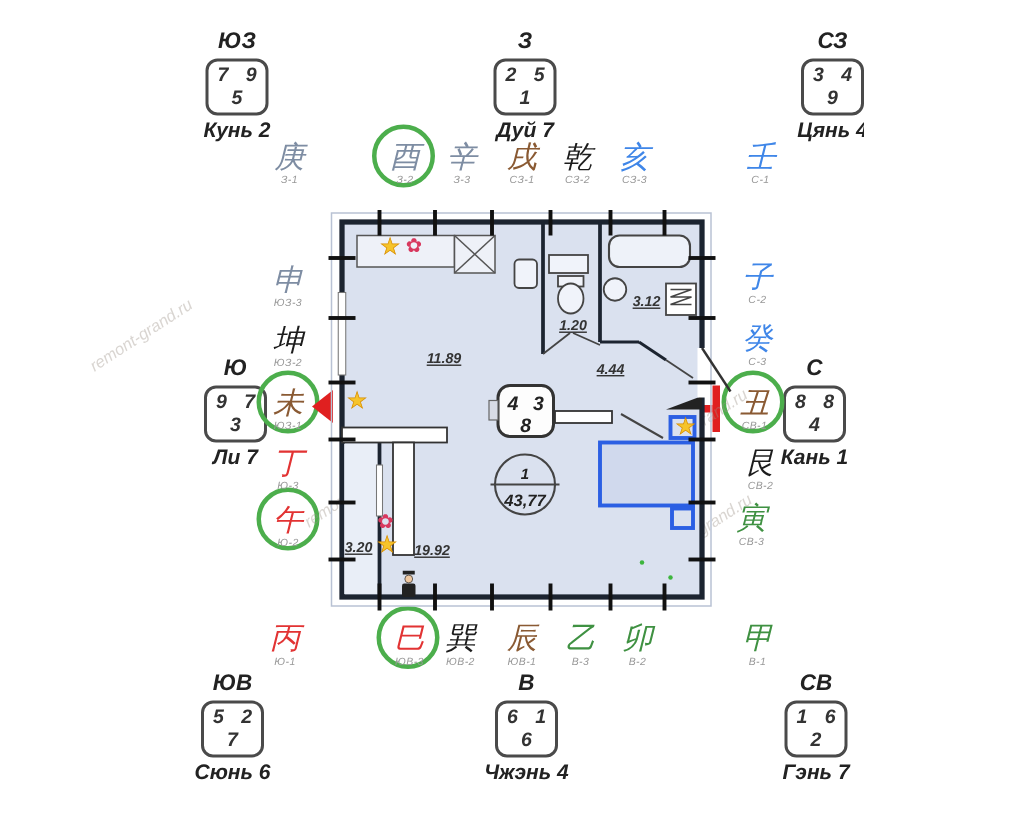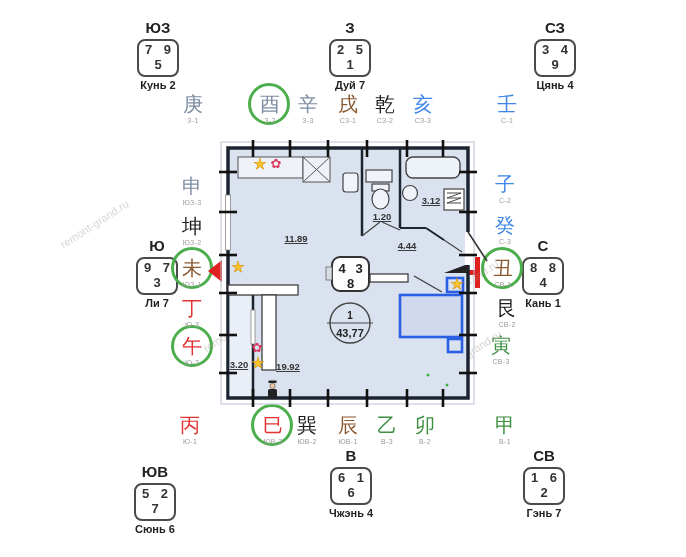--- a/index.html
+++ b/index.html
@@ -1,26 +1,26 @@
 <!DOCTYPE html>
 <html><head>
 <meta charset="utf-8">
 <style>
   html,body{margin:0;padding:0;background:#fff;}
   #stage{position:relative;width:576px;height:557px;background:#fff;overflow:hidden;
-         font-family:"Liberation Sans","DejaVu Sans",sans-serif;}
+         font-family:"Liberation Sans","DejaVu Sans",sans-serif;font-style:italic;}
   
   .corner{position:absolute;width:90px;text-align:center;line-height:1.1;}
   .corner .dir{font-weight:bold;font-size:15px;color:#222;}
   .corner .cbox{width:38px;height:34px;margin:2px auto 1px auto;border:2px solid #4a4a4a;
     border-radius:8px;background:#fff;display:flex;flex-direction:column;justify-content:center;
     font-weight:bold;font-size:13px;color:#333;}
   .cbox .row1{display:flex;justify-content:space-between;padding:0 6px;}
   .cbox .row2{text-align:center;}
-  .corner .cname{font-weight:bold;font-size:11px;color:#222;margin-top:2px;white-space:nowrap;}
+  .corner .cname{font-weight:bold;font-size:14px;color:#222;margin-top:2px;white-space:nowrap;}
   
   .mtn{position:absolute;width:44px;margin-left:0;text-align:center;line-height:1;}
   .mtn .ch{font-size:20px;display:block;font-family:"DejaVu Sans",sans-serif;}
   .mtn .sub{font-size:7px;color:#999;display:block;margin-top:3px;letter-spacing:.3px;}
   .metal .ch{color:#7e8da3;} .earth .ch{color:#8a5a33;} .blackel .ch{color:#1c1c1c;}
   .water .ch{color:#3f86e8;} .fire .ch{color:#e23333;} .wood .ch{color:#3f9142;}
   .gcircle{position:absolute;width:42px;height:42px;border:3px solid #4cae4c;border-radius:50%;box-sizing:border-box;}
   
   .arrow-left{position:absolute;width:0;height:0;border-top:11px solid transparent;
     border-bottom:11px solid transparent;border-right:14px solid #e02020;}
@@ -87,21 +87,21 @@
     <div class="cbox">
       <div class="row1">
           <span>8</span>
           <span>8</span>
         </div>
       <div class="row2">4</div>
     </div>
     <div class="cname">Кань 1</div>
   </div>
 
-  <div class="corner" style="left:110px;top:464px">
+  <div class="corner" style="left:110px;top:448px">
     <div class="dir">ЮВ</div>
     <div class="cbox">
       <div class="row1">
           <span>5</span>
           <span>2</span>
         </div>
       <div class="row2">7</div>
     </div>
     <div class="cname">Сюнь 6</div>
   </div>

